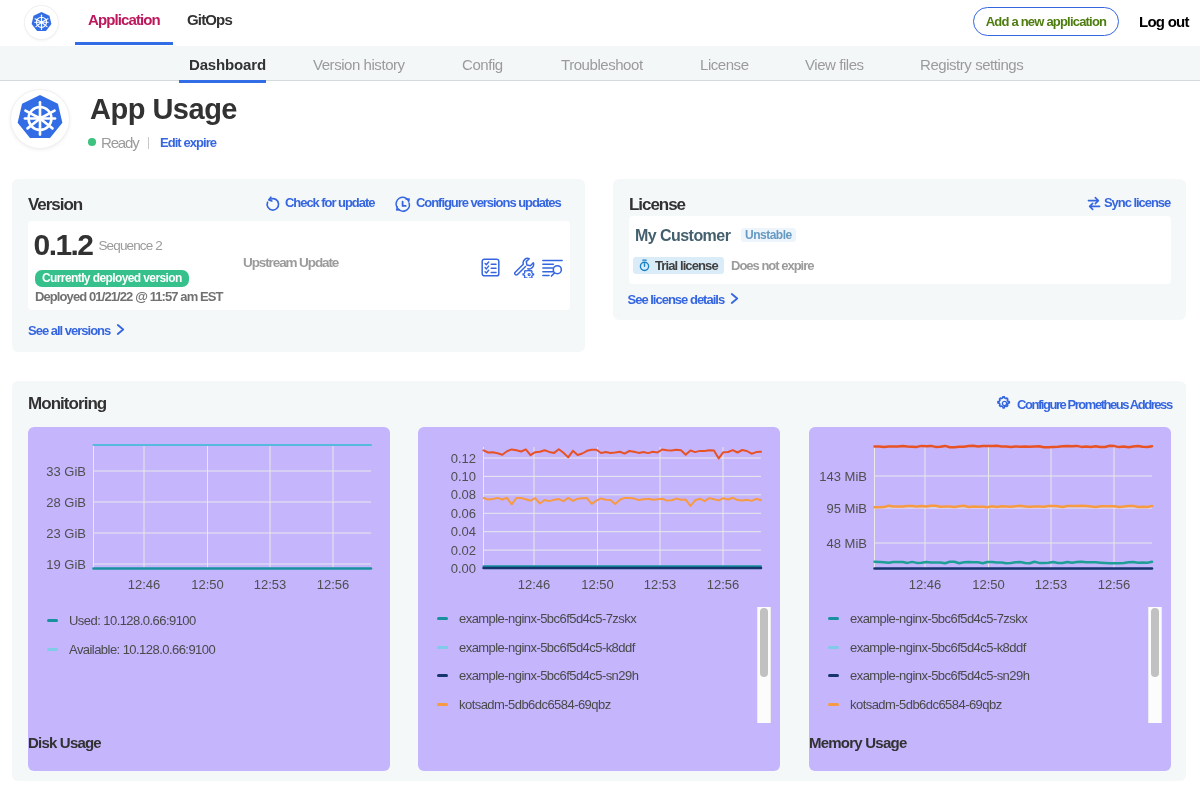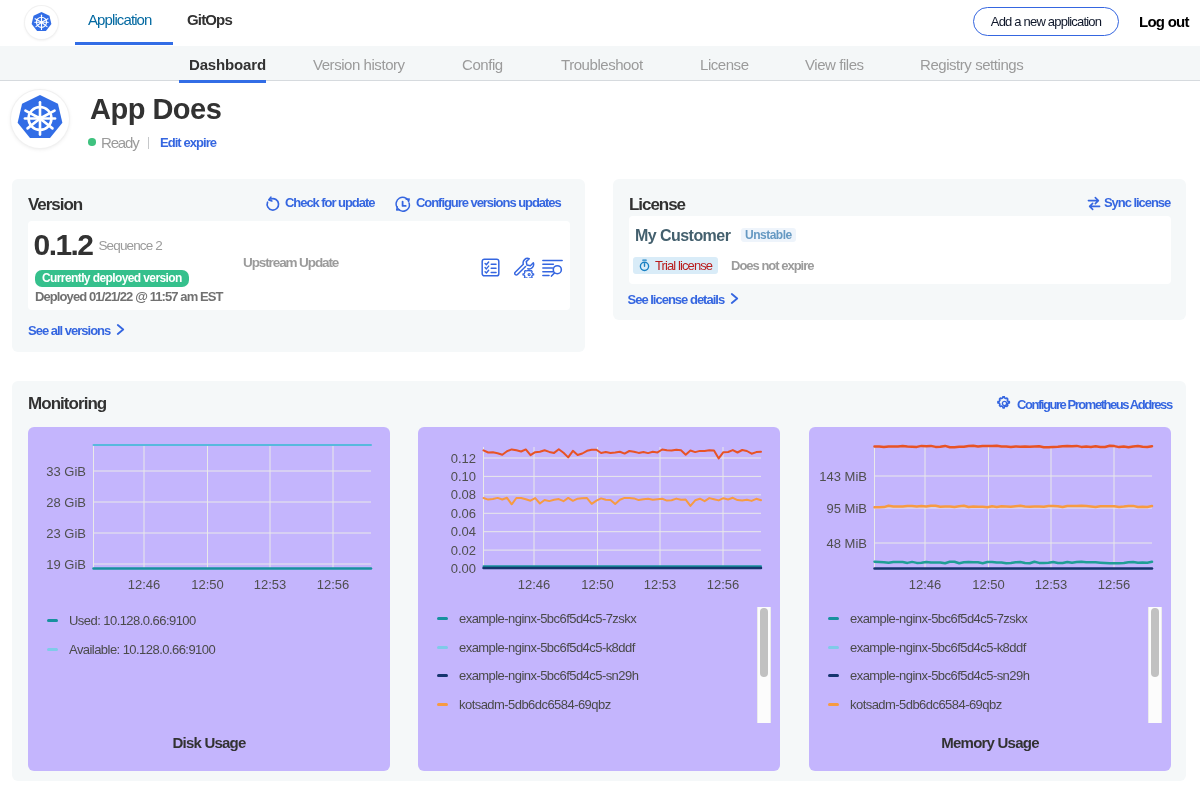--- a/index.html
+++ b/index.html
@@ -4,21 +4,21 @@
 * { margin:0; padding:0; box-sizing:border-box; }
 html,body { width:1200px; height:796px; background:#fff; font-family:"Liberation Sans",sans-serif; position:relative; overflow:hidden; }
 .abs { position:absolute; }
 .link { position:absolute; color:#3566e0; font-weight:700; font-size:13px; letter-spacing:-1.05px; text-decoration:none; white-space:nowrap; }
 .panel { position:absolute; background:#f5f8f9; border-radius:6px; }
 .whitecard { position:absolute; background:#fff; border-radius:4px; }
 .ptitle { position:absolute; font-size:17px; font-weight:700; color:#323232; letter-spacing:-1.05px; }
 .chartcard { position:absolute; top:46px; width:362px; height:344px; background:#c4b5fd; border-radius:6px; }
 .leg { position:absolute; left:19px; display:flex; align-items:center; font-size:13px; letter-spacing:-0.55px; color:#4a4a4a; white-space:nowrap; }
 .dash { width:11px; height:3px; border-radius:2px; margin-right:11px; display:inline-block; flex:none; }
-.ctitle { position:absolute; left:0; width:100%; top:307px; text-align:center; font-size:15px; font-weight:700; color:#323232; }
+.ctitle { position:absolute; left:0; width:100%; top:307px; font-size:15px; font-weight:700; color:#323232; }
 .sbtrack { position:absolute; left:339px; top:180px; width:14px; height:116px; background:#fcfcfc; border-left:1px solid #ececec; border-right:1px solid #ececec; }
 .sbthumb { position:absolute; left:342px; top:181px; width:8px; height:69px; background:#c1c1c1; border-radius:4px; }
 .nav2 { position:absolute; top:56px; font-size:15px; color:#9b9b9b; letter-spacing:-0.45px; }
 </style></head>
 <body>
 
 <div class="abs" style="top:6px;left:25px;width:33px;height:33px;border-radius:50%;background:#fff;box-shadow:0 0 0 1px #f1f1f1, 0 1px 3px rgba(0,0,0,0.10);display:flex;align-items:center;justify-content:center">
     <svg viewBox="0 0 100 100" width="23" height="23">
       <polygon points="50,4 84.5,20.6 93,57 69.2,86.6 30.8,86.6 7,57 15.5,20.6" fill="#326de6"></polygon>
       <g stroke="#fff" stroke-width="5" fill="none">
@@ -30,24 +30,24 @@
           <line x1="50" y1="49" x2="78" y2="34"></line>
           <line x1="50" y1="49" x2="26" y2="68"></line>
           <line x1="50" y1="49" x2="74" y2="68"></line>
           <line x1="50" y1="49" x2="21" y2="49"></line>
           <line x1="50" y1="49" x2="79" y2="49"></line>
         </g>
       </g>
       <circle cx="50" cy="49" r="5.5" fill="#fff"></circle>
     </svg>
   </div>
-<div class="abs" style="top:11px;left:88px;font-size:15px;font-weight:400;color:#0369a1;letter-spacing:-0.9px">Application</div>
+<div class="abs" style="top:11px;left:88px;font-size:15px;font-weight:700;color:#be185d;letter-spacing:-0.9px">Application</div>
 <div class="abs" style="top:42px;left:75px;width:98px;height:3px;background:#326de6"></div>
 <div class="abs" style="top:11px;left:187px;font-size:15px;font-weight:700;color:#323232;letter-spacing:-0.85px">GitOps</div>
-<div class="abs" style="top:7px;left:973px;width:146px;height:29px;border:1.2px solid #3566e0;border-radius:15px;color:#0f172a;font-size:13px;font-weight:400;letter-spacing:-0.8px;display:flex;align-items:center;justify-content:center">Add a new application</div>
+<div class="abs" style="top:7px;left:973px;width:146px;height:29px;border:1.2px solid #3566e0;border-radius:15px;color:#4d7c0f;font-size:13px;font-weight:700;letter-spacing:-0.8px;display:flex;align-items:center;justify-content:center">Add a new application</div>
 <div class="abs" style="top:13px;left:1139px;font-size:15px;font-weight:600;color:#000000;letter-spacing:-0.75px">Log out</div>
 
 <div class="abs" style="top:46px;left:0;width:1200px;height:35px;background:#f4f7f8;border-bottom:1px solid #d6dade"></div>
 <div class="nav2" style="left:189px;color:#323232;font-weight:600;letter-spacing:-0.15px">Dashboard</div>
 <div class="abs" style="top:79.5px;left:179px;width:87px;height:3px;background:#326de6"></div>
 <div class="nav2" style="left:313px">Version history</div>
 <div class="nav2" style="left:462px">Config</div>
 <div class="nav2" style="left:561px">Troubleshoot</div>
 <div class="nav2" style="left:700px">License</div>
 <div class="nav2" style="left:805px">View files</div>
@@ -65,21 +65,21 @@
           <line x1="50" y1="49" x2="78" y2="34"></line>
           <line x1="50" y1="49" x2="26" y2="68"></line>
           <line x1="50" y1="49" x2="74" y2="68"></line>
           <line x1="50" y1="49" x2="21" y2="49"></line>
           <line x1="50" y1="49" x2="79" y2="49"></line>
         </g>
       </g>
       <circle cx="50" cy="49" r="5.5" fill="#fff"></circle>
     </svg>
   </div>
-<div class="abs" style="top:93px;left:90px;font-size:29px;font-weight:700;color:#323232;letter-spacing:-0.5px">App Does</div>
+<div class="abs" style="top:93px;left:90px;font-size:29px;font-weight:700;color:#323232;letter-spacing:-0.5px">App Usage</div>
 <div class="abs" style="top:138px;left:88px;width:7.5px;height:7.5px;border-radius:50%;background:#3fc27f"></div>
 <div class="abs" style="top:134px;left:101px;font-size:15px;color:#9b9b9b;letter-spacing:-1.15px">Ready</div>
 <div class="abs" style="top:136.5px;left:148px;width:1.3px;height:12px;background:#c6c8ca"></div>
 <div class="link" style="top:134.7px;left:160px;letter-spacing:-0.95px">Edit expire</div>
 
 <div class="panel" style="top:179px;left:12px;width:573px;height:173px"></div>
 <div class="ptitle" style="top:194.5px;left:28px">Version</div>
 <div class="abs" style="top:196px;left:265px"><svg width="15" height="16" viewBox="0 0 16 17">
       <path d="M6.4 3.1 A6.1 6.1 0 1 1 2.7 6.6" fill="none" stroke="#3566e0" stroke-width="1.8" stroke-linecap="round"></path>
       <path d="M6.3 1.3 L4.1 4.1 L7.3 5.3" fill="none" stroke="#3566e0" stroke-width="1.8" stroke-linejoin="round" stroke-linecap="round"></path>
@@ -131,21 +131,21 @@
 <div class="abs" style="top:196px;left:1087px"><svg width="14" height="15" viewBox="0 0 15 16">
       <g fill="none" stroke="#3566e0" stroke-width="1.7" stroke-linecap="round" stroke-linejoin="round">
         <path d="M1.5 4.9 L11.8 4.9 M8.9 1.7 L12.2 4.9 L8.9 8.1"></path>
         <path d="M13.5 11.1 L3.2 11.1 M6.1 7.9 L2.8 11.1 L6.1 14.3"></path>
       </g>
     </svg></div>
 <div class="link" style="top:195.3px;left:1104px">Sync license</div>
 <div class="whitecard" style="top:216px;left:629px;width:542px;height:68px"></div>
 <div class="abs" style="top:226.5px;left:635px;font-size:16px;font-weight:700;color:#44606e;letter-spacing:-0.55px">My Customer</div>
 <div class="abs" style="top:227.5px;left:741px;height:14.5px;background:#eef4fb;border-radius:3px;color:#6699c2;font-size:12px;font-weight:600;letter-spacing:-0.5px;display:flex;align-items:center;padding:0 4px">Unstable</div>
-<div class="abs" style="top:257px;left:633px;height:17px;background:#d9ecf8;border-radius:3px;color:#b91c1c;font-size:13px;font-weight:400;letter-spacing:-0.9px;display:flex;align-items:center;padding:0 6px;white-space:nowrap"><svg width="11" height="13" viewBox="0 0 16 18" style="margin-right:5px">
+<div class="abs" style="top:257px;left:633px;height:17px;background:#d9ecf8;border-radius:3px;color:#404040;font-size:13px;font-weight:700;letter-spacing:-0.9px;display:flex;align-items:center;padding:0 6px;white-space:nowrap"><svg width="11" height="13" viewBox="0 0 16 18" style="margin-right:5px">
       <g fill="none" stroke="#1980c2" stroke-width="2">
         <circle cx="8" cy="10.2" r="6"></circle>
         <path d="M5.6 1.2 L10.4 1.2" stroke-linecap="round"></path>
         <path d="M8 10.2 L8 6.4" stroke-linecap="round"></path>
       </g>
     </svg>Trial license</div>
 <div class="abs" style="top:258.3px;left:731px;font-size:13px;font-weight:600;color:#9b9b9b;letter-spacing:-1.0px">Does not expire</div>
 <div class="link" style="top:292px;left:627.5px;letter-spacing:-1.0px">See license details <svg width="9" height="11" viewBox="0 0 10 12" style="margin-left:3px">
       <path d="M2 1 L8 6 L2 11" fill="none" stroke="#3566e0" stroke-width="2" stroke-linecap="round" stroke-linejoin="round"></path>
     </svg></div>

